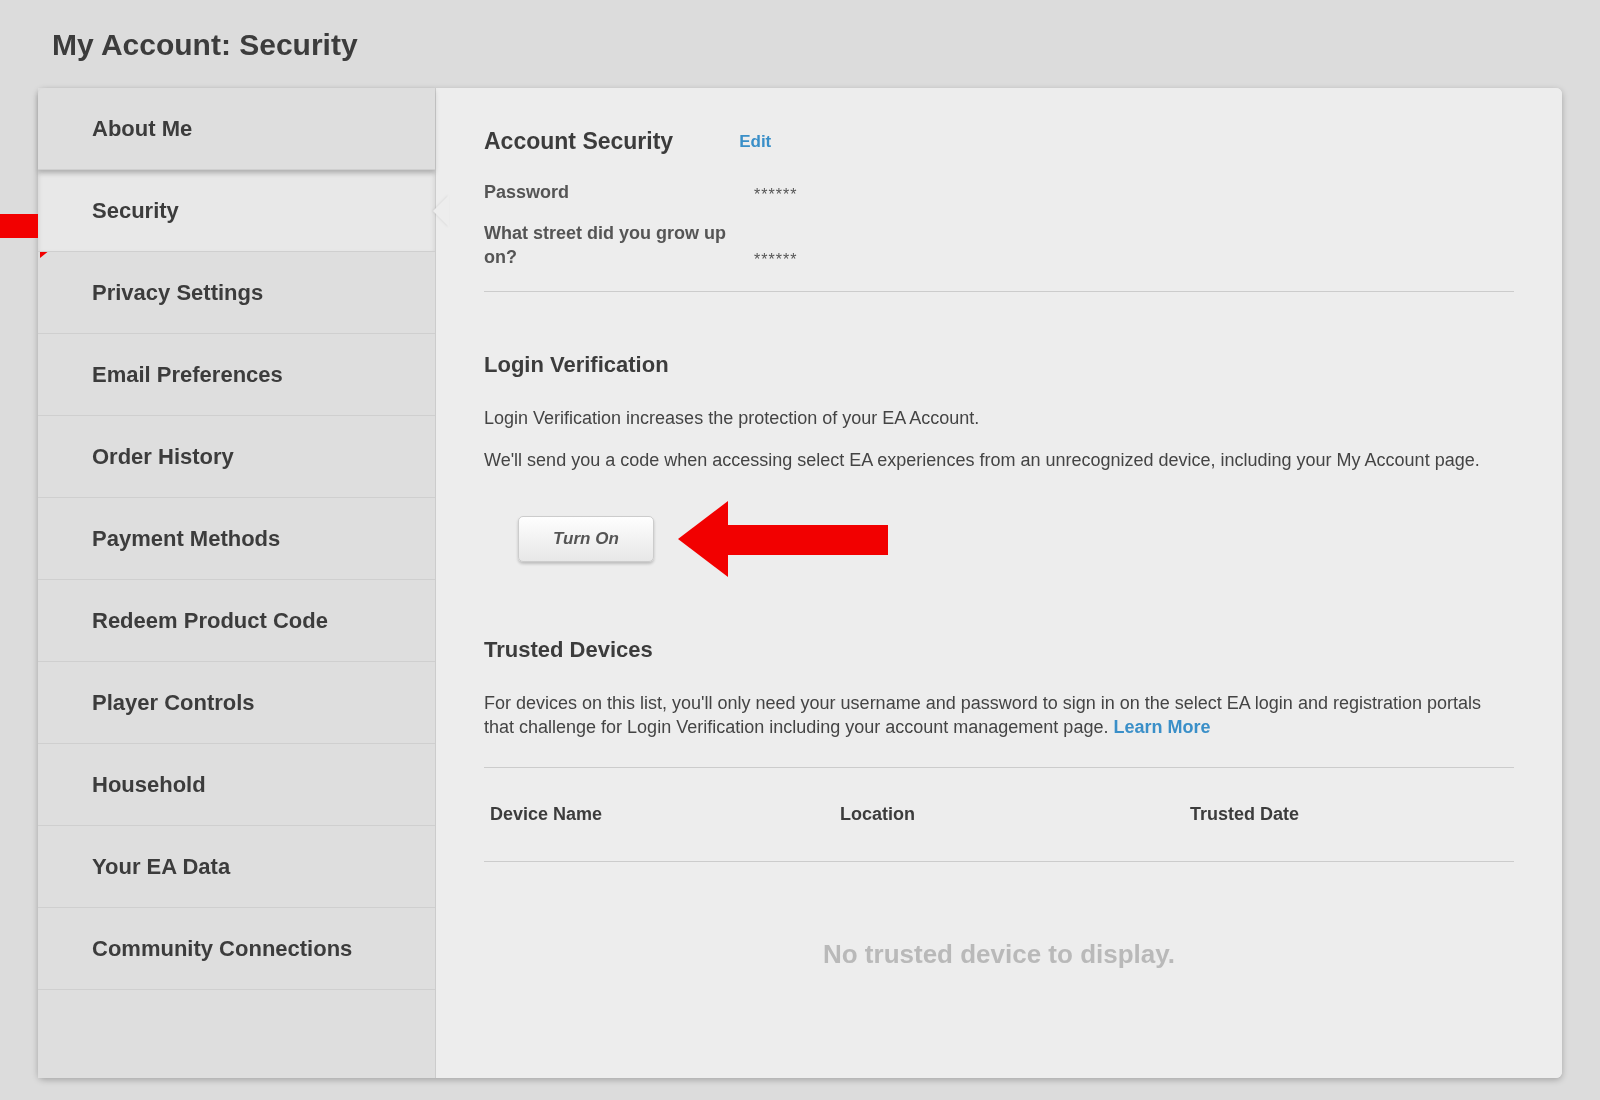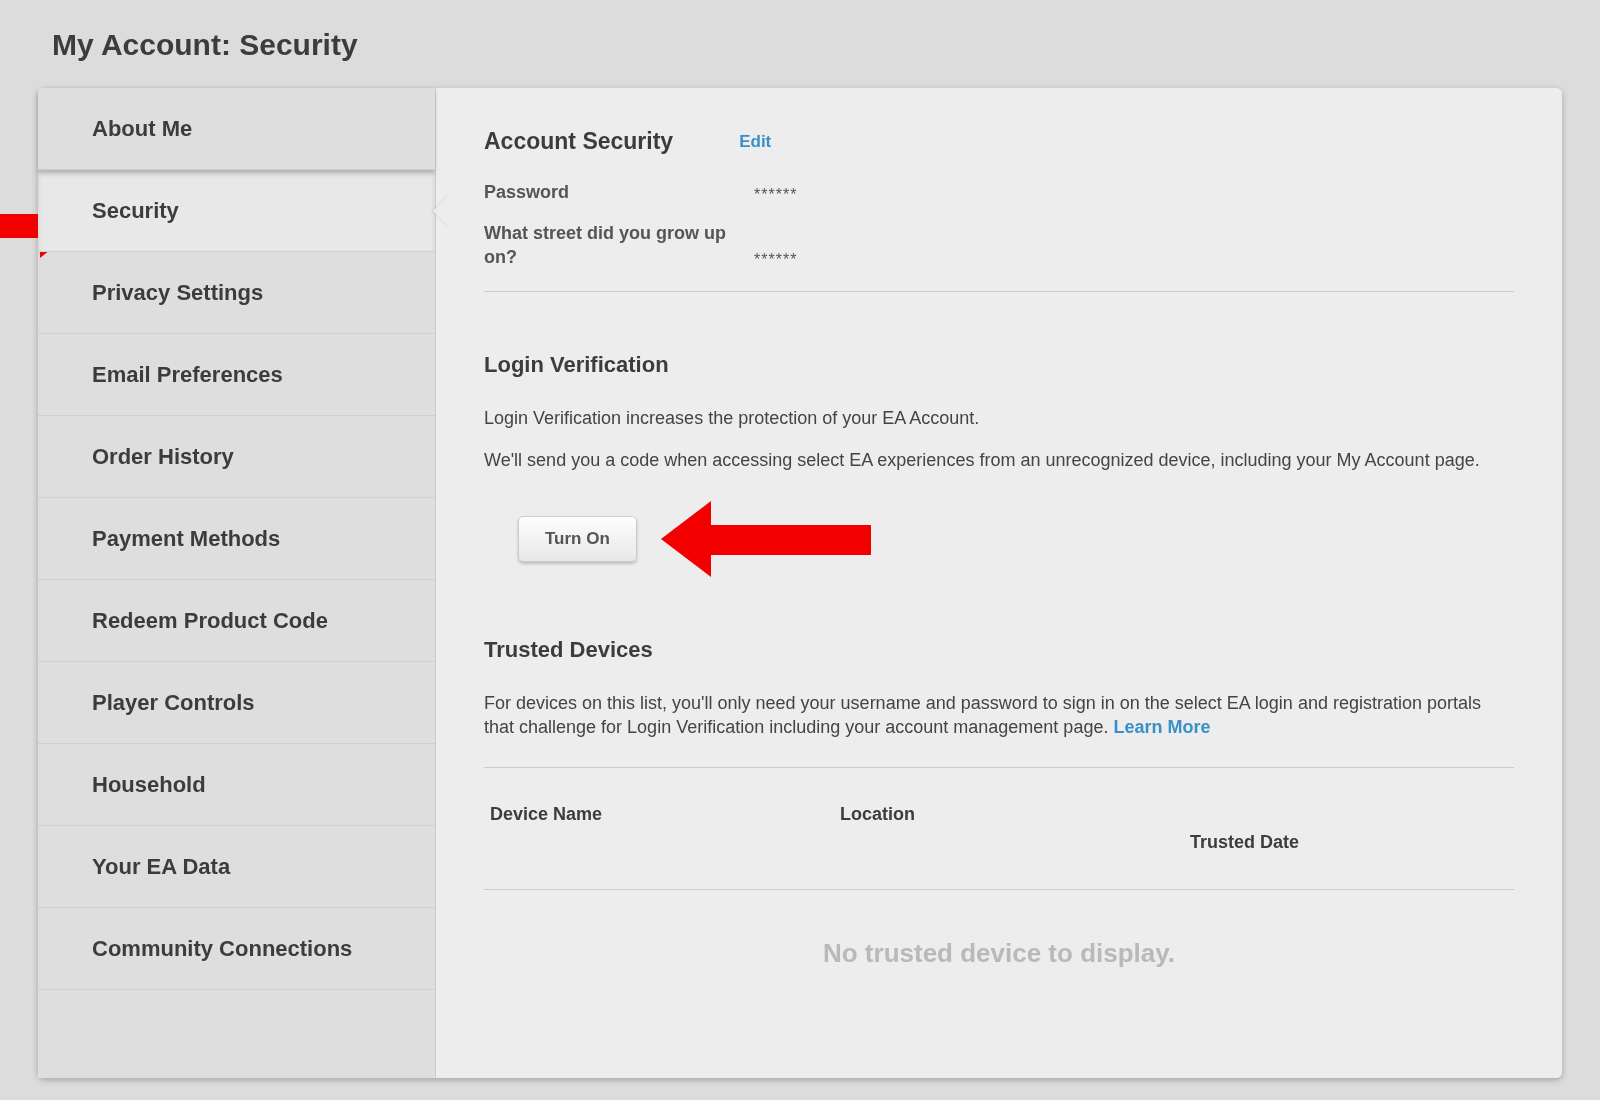--- a/index.html
+++ b/index.html
@@ -131,29 +131,30 @@
     margin-bottom: 18px;
   }
   .turnon-row {
     display: flex;
     align-items: center;
     gap: 24px;
     margin: 28px 0 46px 34px;
   }
   .btn {
     display: inline-block;
-    padding: 12px 26px;
+    padding: 12px 34px;
     font-size: 17px;
     font-weight: 700;
     color: #555;
     background: linear-gradient(#fefefe, #e7e7e7);
     border: 1px solid #ccc;
     border-radius: 5px;
     box-shadow: 0 2px 3px rgba(0,0,0,0.2);
     cursor: pointer;
+    font-style: italic;
   }
   .learn-more {
     color: #3a8fc8;
     font-weight: 700;
     cursor: pointer;
   }
   .trusted-section { margin-top: 60px; }
   .table-header-row,
   .table-divider {
     border-top: 1px solid #ccc;
@@ -162,27 +163,27 @@
     display: flex;
     padding: 36px 6px;
     font-size: 18px;
     font-weight: 700;
     color: #3c3c3c;
     border-bottom: 1px solid #ccc;
     margin-top: 28px;
   }
   .col-device { flex: 0 0 350px; }
   .col-location { flex: 0 0 350px; }
-  .col-date { flex: 1; margin-top: 28px; }
+  .col-date { flex: 1; }
   .empty-msg {
     text-align: center;
     font-size: 26px;
     font-weight: 700;
     color: #b9b9b9;
-    margin-top: 48px;
+    margin-top: 77px;
   }
   
   .arrow {
     position: absolute;
   }
   .arrow .shaft {
     position: absolute;
     background: #f20000;
   }
   .arrow .head {

